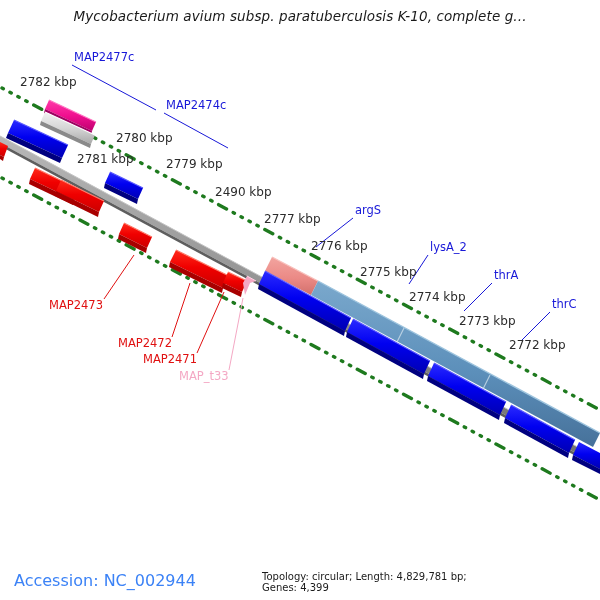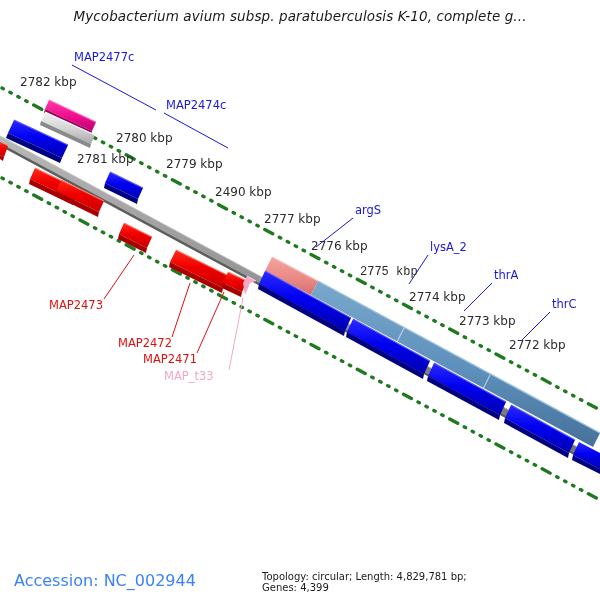--- a/index.html
+++ b/index.html
@@ -236,35 +236,35 @@
   </svg>
 
   <div>
     <div class="tick-label" style="left:20px;  top:75px;">2782 kbp</div>
     <div class="tick-label" style="left:77px;  top:104px;margin-top:48px;">2781 kbp</div>
     <div class="tick-label" style="left:116px; top:131px;">2780 kbp</div>
     <div class="tick-label" style="left:166px; top:157px;">2779 kbp</div>
     <div class="tick-label" style="left:215px; top:185px;">2490 kbp</div>
     <div class="tick-label" style="left:264px; top:212px;">2777 kbp</div>
     <div class="tick-label" style="left:311px; top:239px;">2776 kbp</div>
-    <div class="tick-label" style="left:360px; top:265px;font-family:Liberation Mono, monospace;">2775 kbp</div>
+    <div class="tick-label" style="left:360px; top:265px;">2775 kbp</div>
     <div class="tick-label" style="left:409px; top:290px;">2774 kbp</div>
     <div class="tick-label" style="left:459px; top:314px;">2773 kbp</div>
     <div class="tick-label" style="left:509px; top:338px;">2772 kbp</div>
   </div>
 
   <div>
     <div class="gene-label lbl-blue" style="left:74px;  top:50px;">MAP2477c</div>
     <div class="gene-label lbl-blue" style="left:166px; top:98px;">MAP2474c</div>
     <div class="gene-label lbl-blue" style="left:355px; top:203px;">argS</div>
     <div class="gene-label lbl-blue" style="left:430px; top:240px;">lysA_2</div>
     <div class="gene-label lbl-blue" style="left:494px; top:268px;">thrA</div>
     <div class="gene-label lbl-blue" style="left:552px; top:297px;">thrC</div>
     <div class="gene-label lbl-red" style="left:49px;  top:298px;">MAP2473</div>
     <div class="gene-label lbl-red" style="left:118px; top:336px;">MAP2472</div>
     <div class="gene-label lbl-red" style="left:143px; top:352px;">MAP2471</div>
-    <div class="gene-label lbl-pink" style="left:164px; top:369px;">MAP_t33</div>
+    <div class="gene-label lbl-pink" style="left:179px; top:369px;">MAP_t33</div>
   </div>
 
   <div class="footer-left">Accession: NC_002944</div>
   <div class="footer-right">Topology: circular; Length: 4,829,781 bp; Genes: 4,399</div>
 
 </div>
 
 </body></html>

